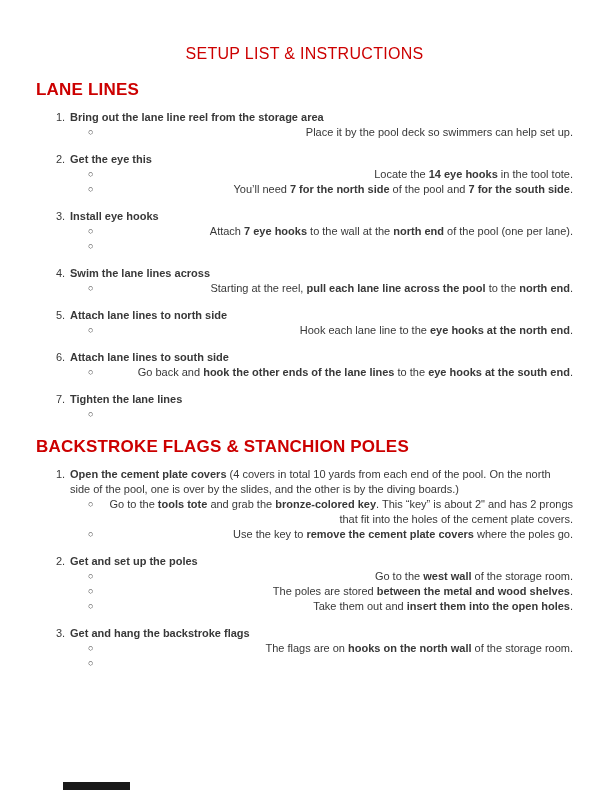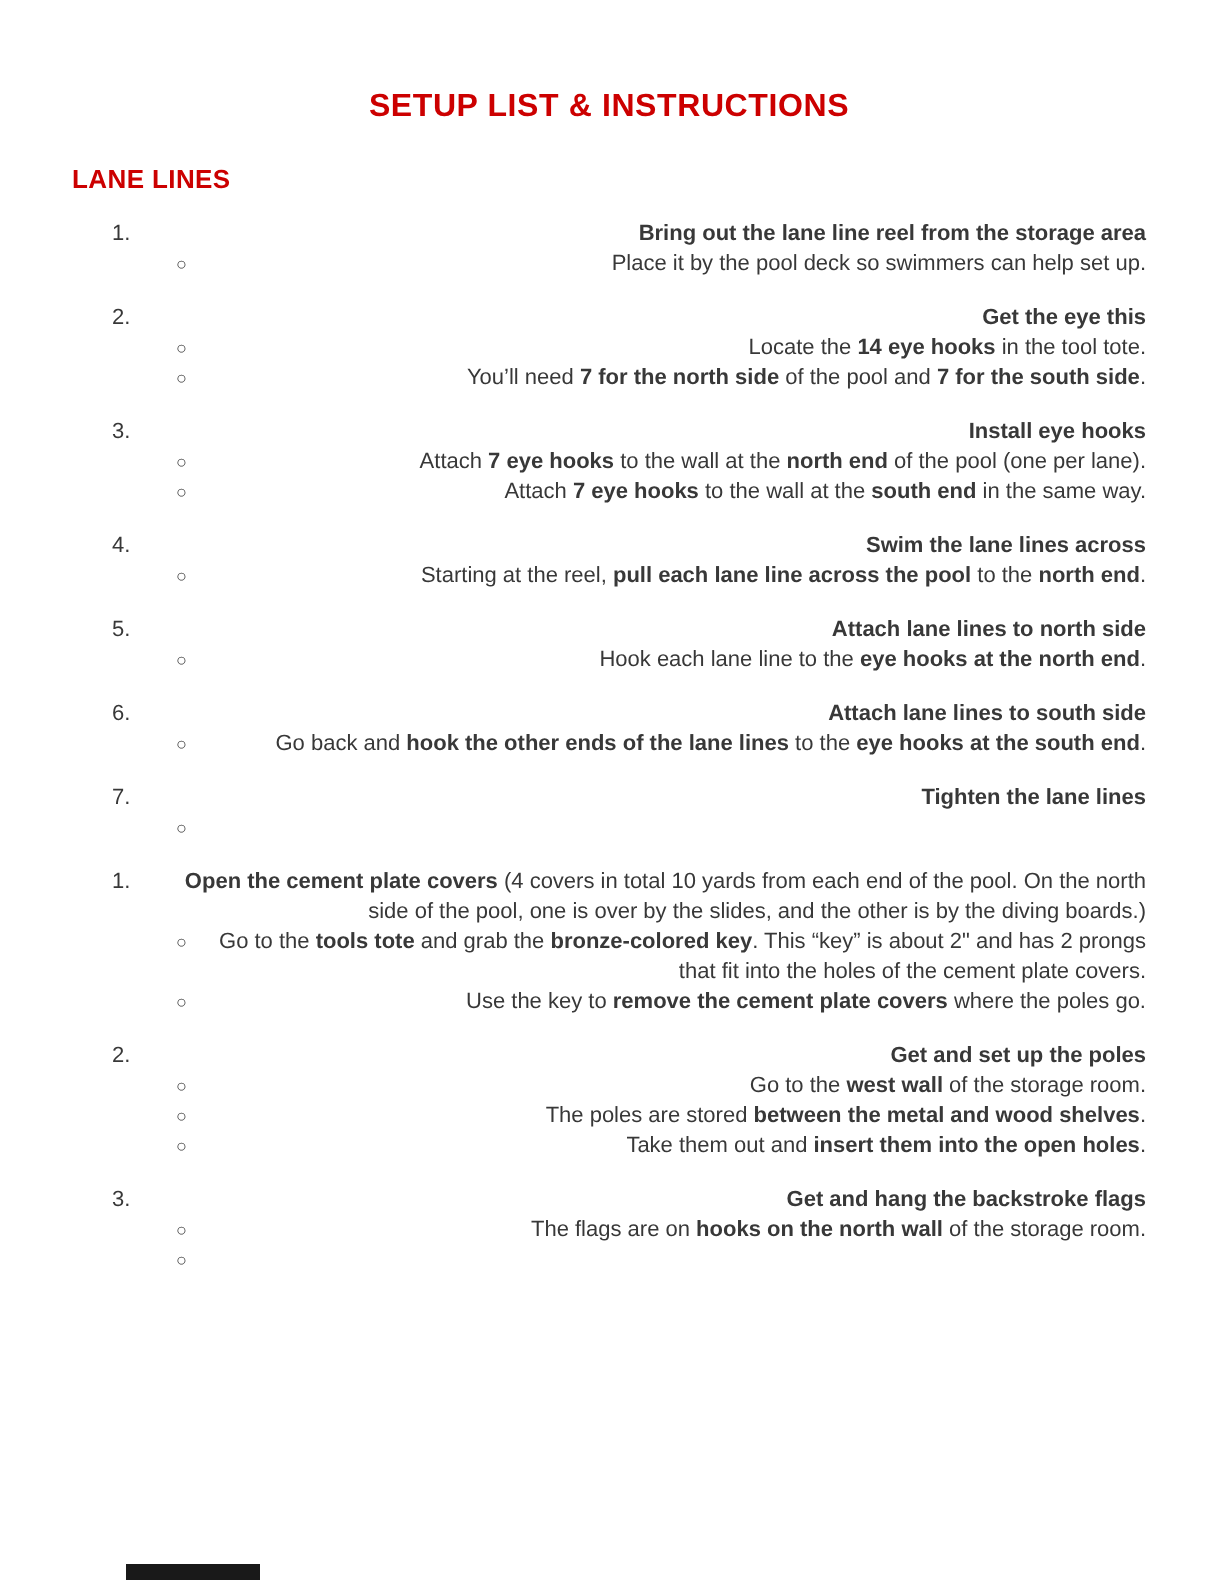--- a/index.html
+++ b/index.html
@@ -11,45 +11,45 @@
     overflow: hidden;
     font-family: "Liberation Sans", sans-serif;
     color: #383838;
     -webkit-font-smoothing: antialiased;
   }
   .page { padding: 44px 36px 0 36px; }
   .doc-title {
     text-align: center;
     color: #cc0000;
     font-size: 16px;
-    font-weight: 700;
+    font-weight: 400;
     letter-spacing: 0.3px;
     line-height: 20px;
     margin-bottom: 18px;
   }
   .section-heading {
     color: #cc0000;
-    font-size: 13px;
+    font-size: 17px;
     font-weight: 800;
     letter-spacing: 0.2px;
     line-height: 16px;
     margin: 17px 0 12px 0;
   }
   .item {
     font-size: 11px;
     line-height: 15px;
     margin-bottom: 12px;
   }
   .item-head { display: flex; }
   .num {
     margin-left: 20px;
     width: 14px;
     flex-shrink: 0;
   }
-  .item-title { flex: 1; text-align: right; }
+  .item-title { flex: 1; }
   .bullet-row { display: flex; }
   .marker {
     margin-left: 52px;
     width: 18px;
     flex-shrink: 0;
     font-size: 9px;
     line-height: 15px;
   }
   .bullet-text { flex: 1; text-align: right; }
   .rich .b { font-weight: 700; }
@@ -97,21 +97,20 @@
         <div class="item-head">
           <span class="num">3.</span>
           <span class="item-title rich"><span class="b">Install eye hooks</span></span>
         </div>
         <div class="bullet-row">
           <span class="marker">○</span>
           <span class="bullet-text rich"><span>Attach </span><span class="b">7 eye hooks</span><span> to the wall at the </span><span class="b">north end</span><span> of the pool (one per lane).</span></span>
         </div>
         <div class="bullet-row">
           <span class="marker">○</span>
-          <span class="bullet-text rich"><span>Attach </span><span class="b">7 eye hooks</span><span> to the wall at the </span><span class="b">south end</span><span> in the same way.</span></span>
         </div>
       </div>
       <div class="item">
         <div class="item-head">
           <span class="num">4.</span>
           <span class="item-title rich"><span class="b">Swim the lane lines across</span></span>
         </div>
         <div class="bullet-row">
           <span class="marker">○</span>
           <span class="bullet-text rich"><span>Starting at the reel, </span><span class="b">pull each lane line across the pool</span><span> to the </span><span class="b">north end</span><span>.</span></span>
@@ -139,20 +138,21 @@
       </div>
       <div class="item">
         <div class="item-head">
           <span class="num">7.</span>
           <span class="item-title rich"><span class="b">Tighten the lane lines</span></span>
         </div>
         <div class="bullet-row">
           <span class="marker">○</span>
         </div>
       </div>
+      <h2 class="section-heading">BACKSTROKE FLAGS &amp; STANCHION POLES</h2>
       <div class="item">
         <div class="item-head">
           <span class="num">1.</span>
           <span class="item-title rich"><span class="b">Open the cement plate covers</span><span> (4 covers in total 10 yards from each end of the pool. On the north side of the pool, one is over by the slides, and the other is by the diving boards.)</span></span>
         </div>
         <div class="bullet-row">
           <span class="marker">○</span>
           <span class="bullet-text rich"><span>Go to the </span><span class="b">tools tote</span><span> and grab the </span><span class="b">bronze-colored key</span><span>. This “key” is about 2" and has 2 prongs that fit into the holes of the cement plate covers.</span></span>
         </div>
         <div class="bullet-row">

